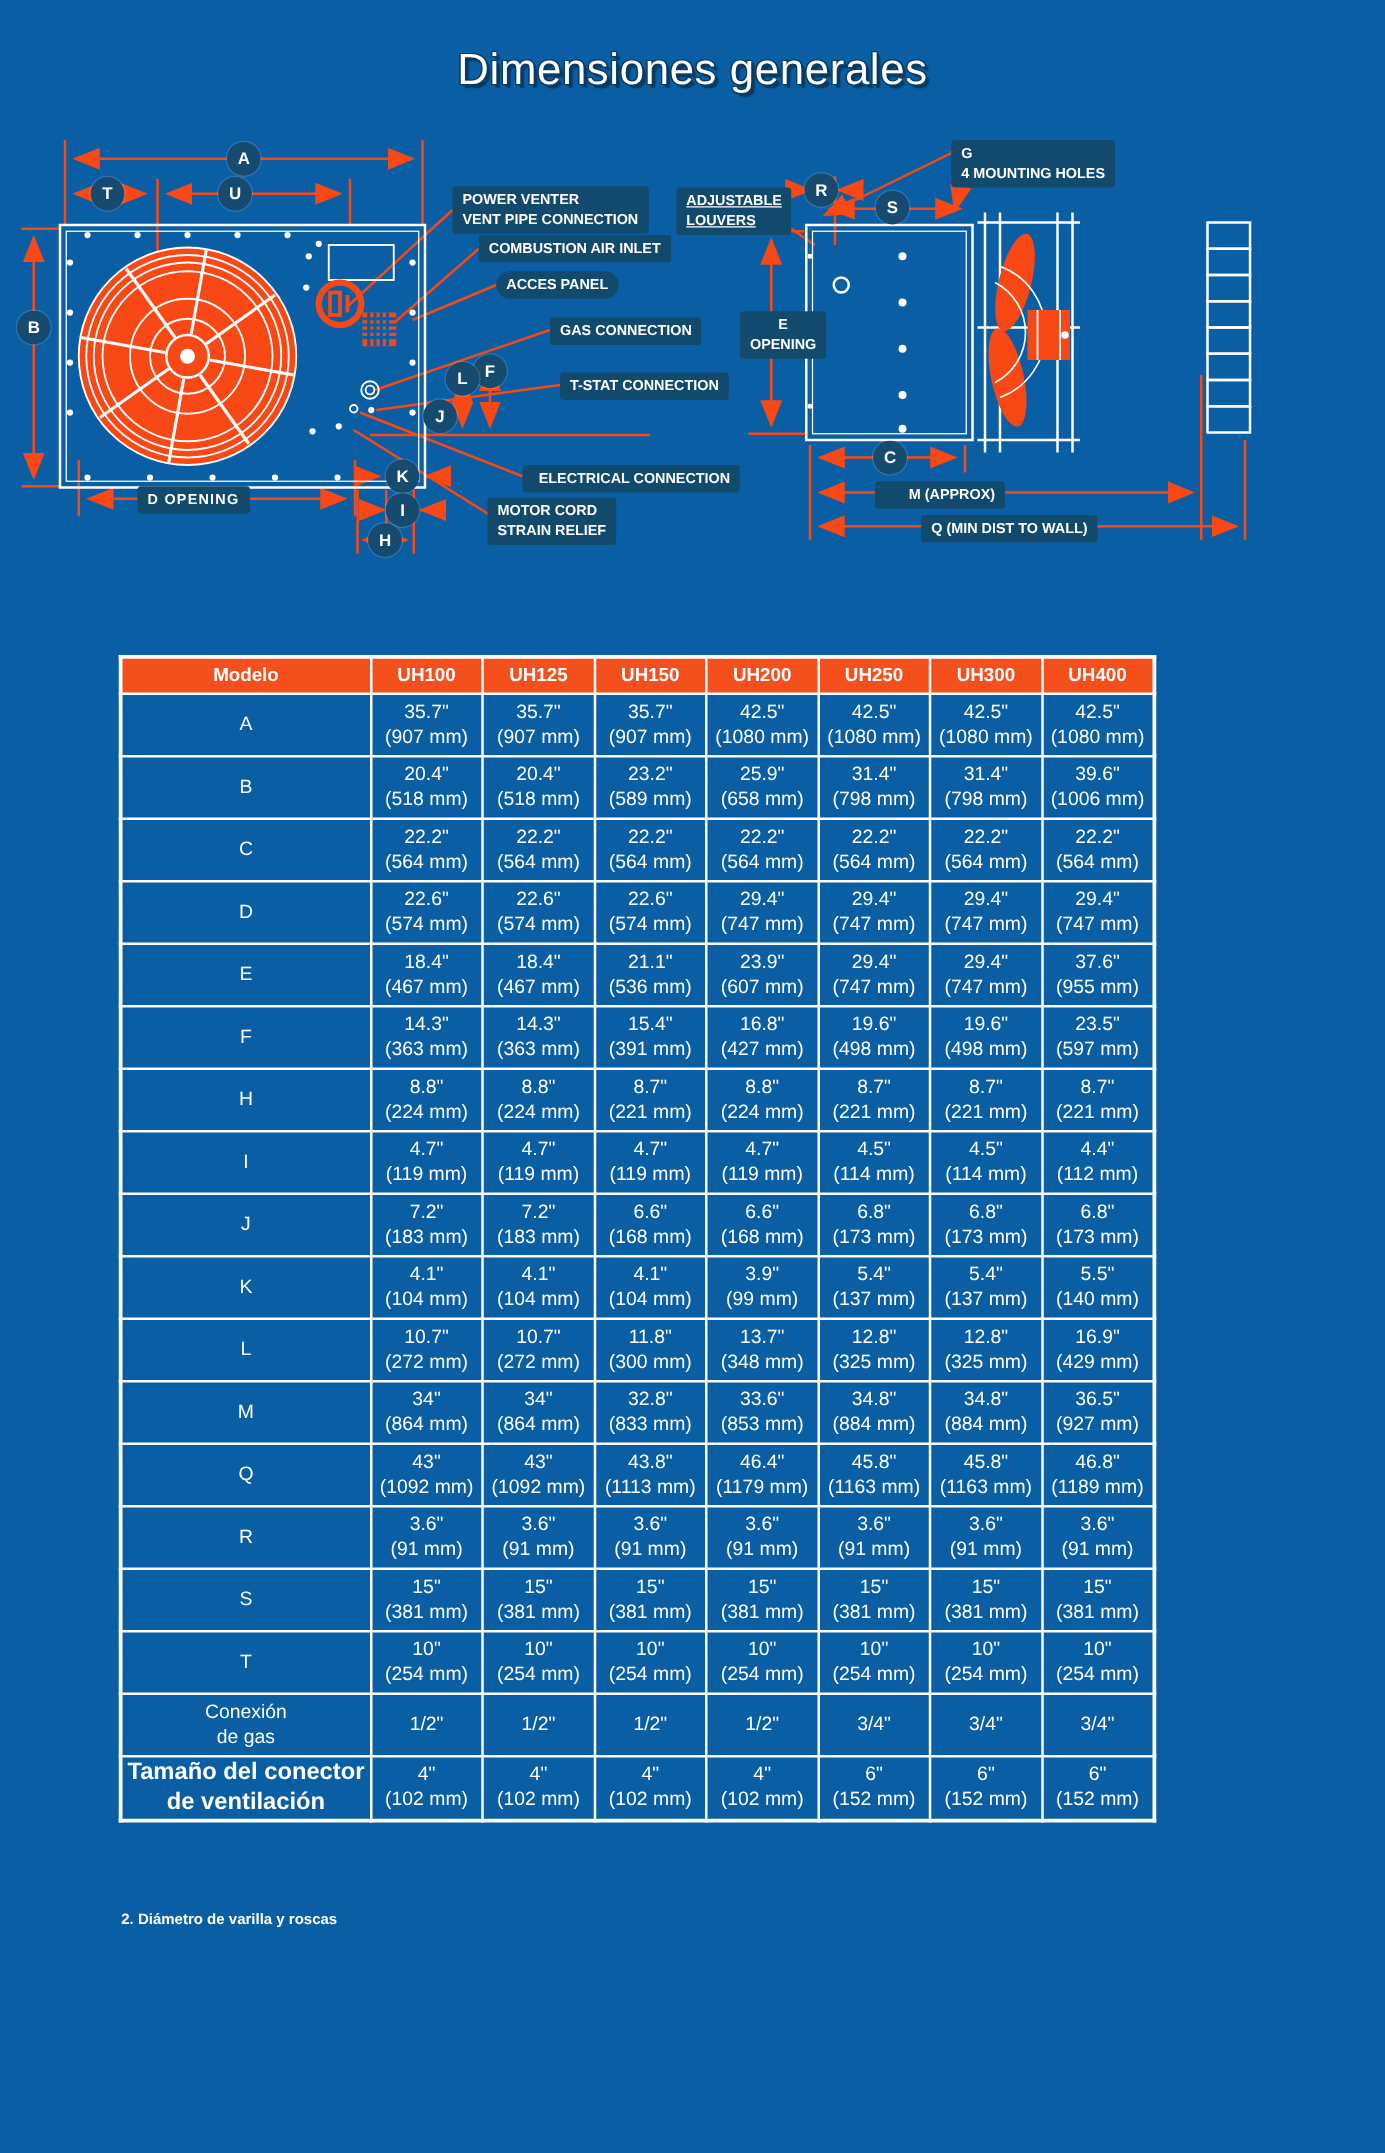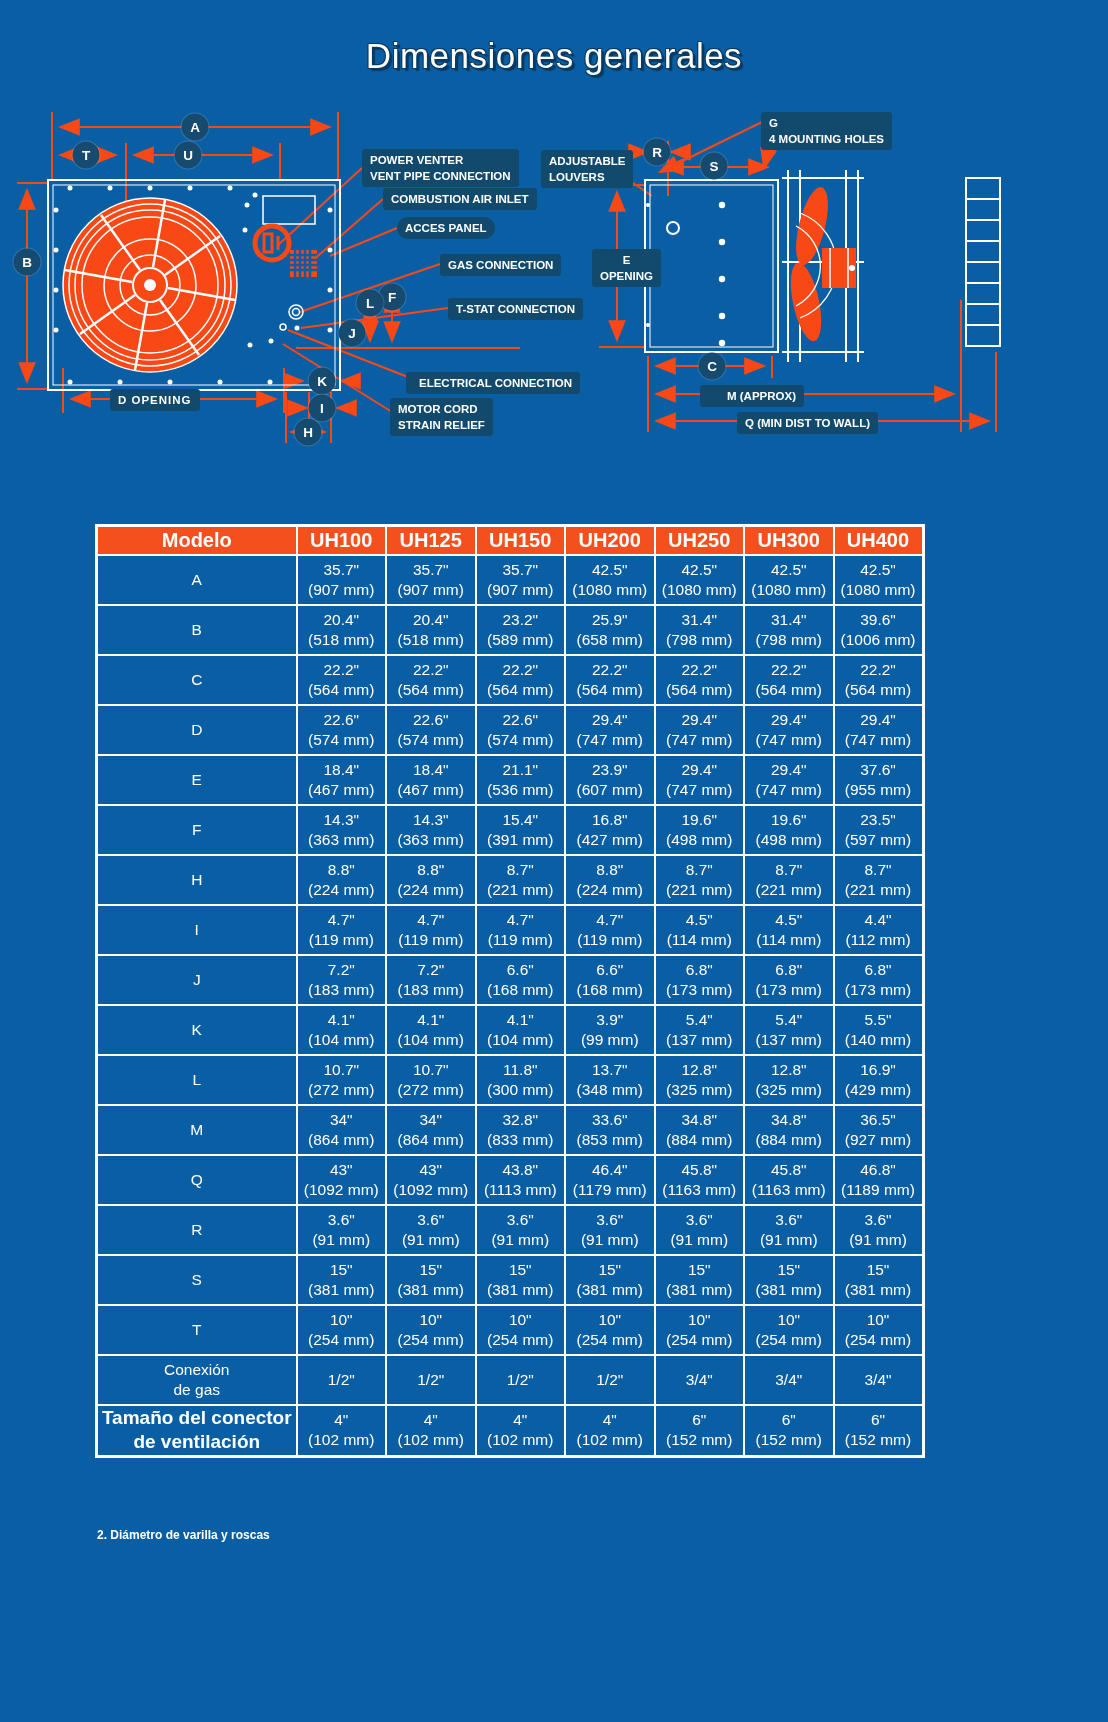--- a/index.html
+++ b/index.html
@@ -38,21 +38,21 @@
     position:absolute;left:95px;top:524px;width:827px;
     border-collapse:collapse;table-layout:fixed;
     border:3px solid #fff;
   }
   #dim-table th,#dim-table td{
     border:2px solid #fff;
     color:#fff;text-align:center;vertical-align:middle;
     white-space:pre-line;padding:0;line-height:1.28;
   }
   #dim-table thead th{
-    background:#f4501e;height:27px;font-size:20px;font-weight:bold;
+    background:#f4501e;height:27px;font-size:15px;font-weight:bold;
   }
   #dim-table tbody th{font-weight:normal;font-size:15.5px;height:48px;}
   #dim-table tbody th.small-label{font-size:19px;font-weight:bold;}
   #dim-table td{font-size:15.5px;height:48px;}
   .footnote{position:absolute;left:97px;top:1528px;font-size:12px;font-weight:bold;}
 </style>
 </head>
 <body>
 
 <div class="page">
@@ -258,24 +258,24 @@
         <circle cx="852" cy="268" r="3" fill="#ffffff"></circle>
       </g>
     </svg>
 
     <div class="chip" style="left:362px;top:149px;">POWER VENTER
 VENT PIPE CONNECTION</div>
     <div class="chip" style="left:383px;top:188px;">COMBUSTION AIR INLET</div>
     <div class="chip" style="left:397px;top:217px;border-radius:11px;">ACCES PANEL</div>
     <div class="chip" style="left:440px;top:254px;">GAS CONNECTION</div>
     <div class="chip" style="left:448px;top:298px;">T-STAT CONNECTION</div>
-    <div class="chip" style="left:406px;top:372px;padding-left:13px;">ELECTRICAL CONNECTION</div>
+    <div class="chip" style="left:418px;top:372px;padding-left:13px;">ELECTRICAL CONNECTION</div>
     <div class="chip" style="left:390px;top:398px;">MOTOR CORD
 STRAIN RELIEF</div>
-    <div class="chip" style="left:541px;top:150px;">ADJUSTABLE
+    <div class="chip" style="left:541px;top:150px;text-decoration:underline;">ADJUSTABLE
 LOUVERS</div>
     <div class="chip" style="left:761px;top:112px;">G
 4 MOUNTING HOLES</div>
     <div class="chip" style="left:592px;top:249px;text-align:center;">E
 OPENING</div>
     <div class="chip" style="left:110px;top:389px;letter-spacing:1px;">D  OPENING</div>
     <div class="chip" style="left:700px;top:385px;padding-left:27px;">M (APPROX)</div>
     <div class="chip" style="left:737px;top:412px;">Q (MIN DIST TO WALL)</div>
 
     <div class="dimcircle" style="left:195px;top:127px;">A</div>

